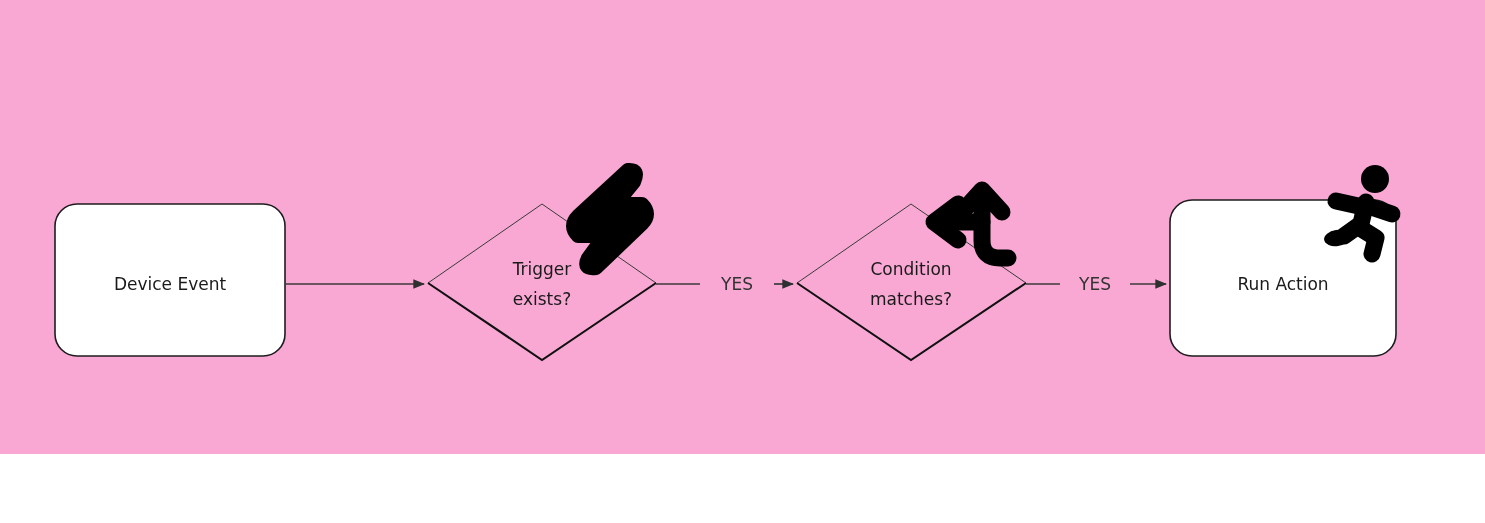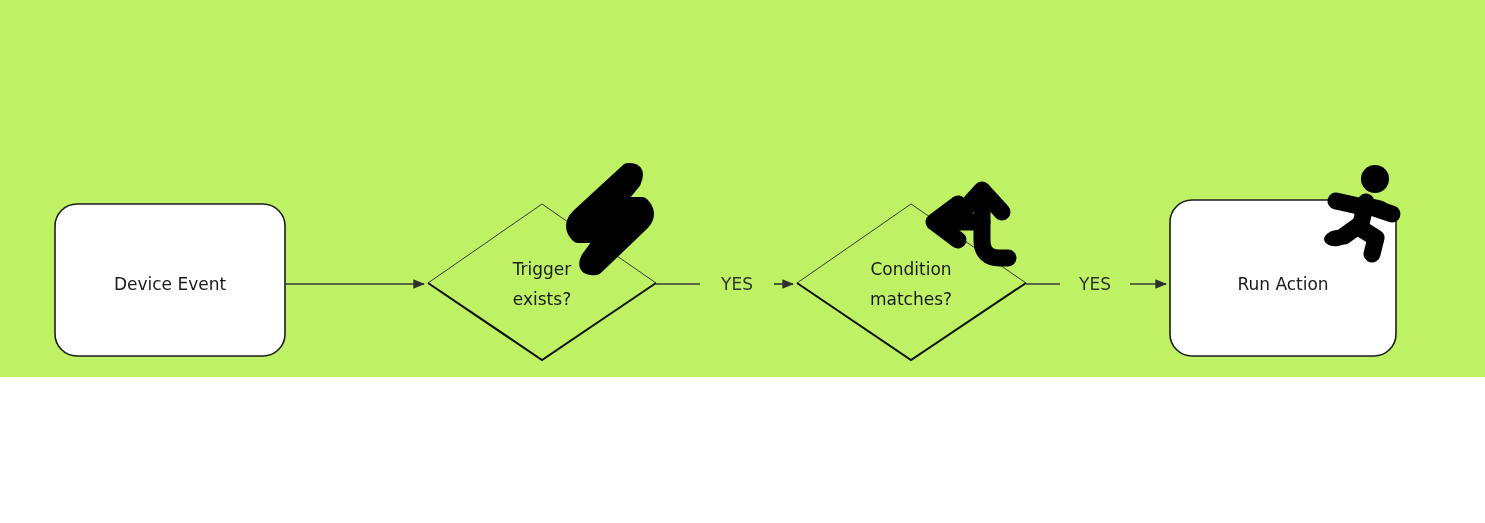--- a/index.html
+++ b/index.html
@@ -6,22 +6,22 @@
     margin: 0;
     padding: 0;
     background: #ffffff;
   }
   body {
     font-family: "DejaVu Sans", "Liberation Sans", sans-serif;
   }
   #canvas {
     position: relative;
     width: 1485px;
-    height: 377px;
-    background: #bef264;
+    height: 454px;
+    background: #f9a8d4;
     overflow: hidden;
   }
   #flow-svg {
     position: absolute;
     left: 0;
     top: 0;
     width: 1485px;
     height: 523px;
   }
   .node-label {

